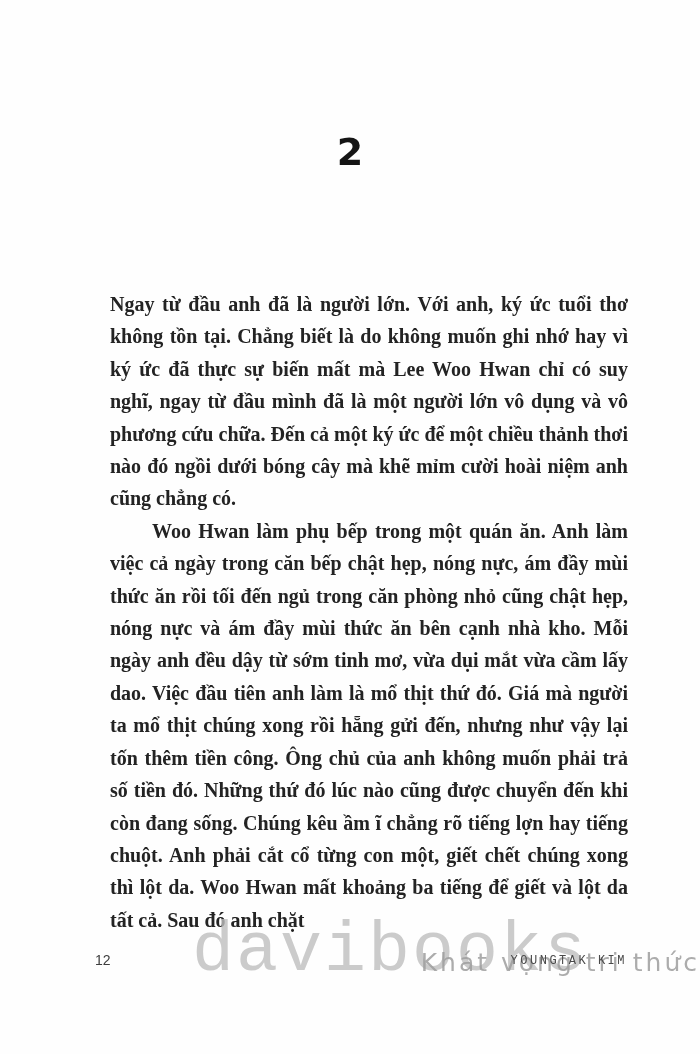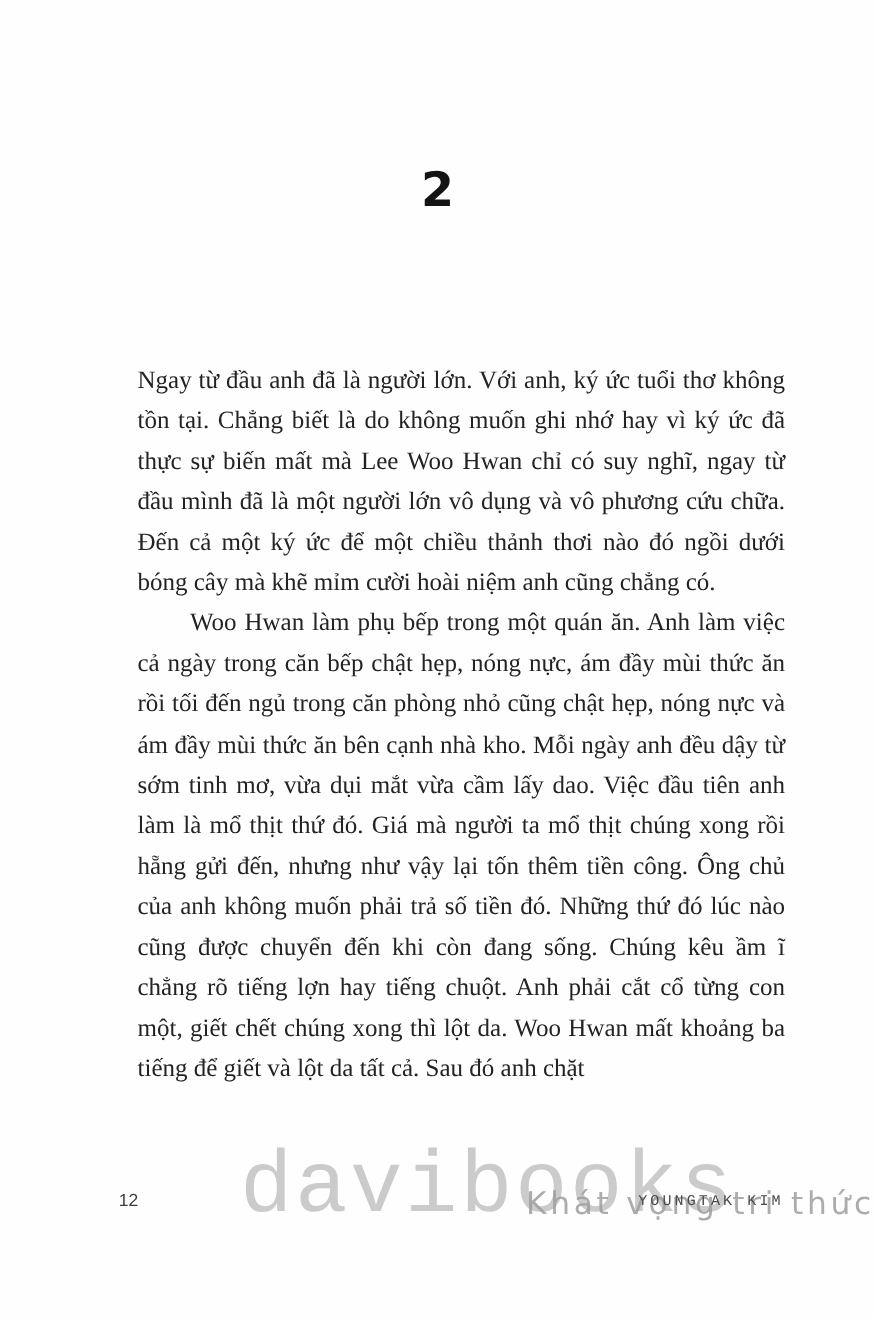--- a/index.html
+++ b/index.html
@@ -35,20 +35,21 @@
     top: 288px;
     left: 110px;
     width: 518px;
     font-size: 20px;
     line-height: 32.4px;
     text-align: justify;
     color: #232323;
   }
   .text-block p {
     margin: 0;
+    font-weight: bold;
   }
   .text-block p.indented {
     text-indent: 42px;
   }
   .watermark {
     position: absolute;
     left: 0;
     width: 100%;
     text-align: center;
     pointer-events: none;

